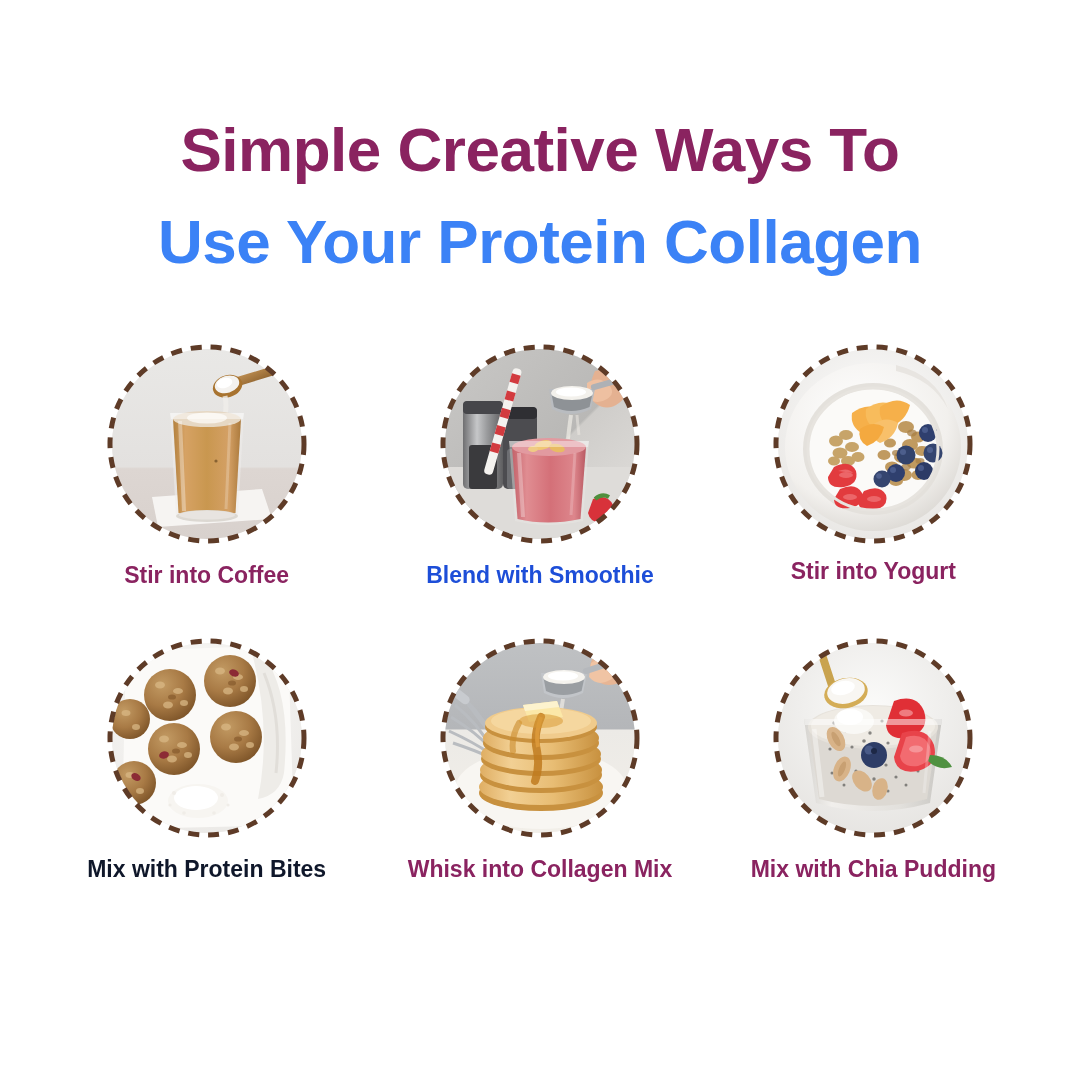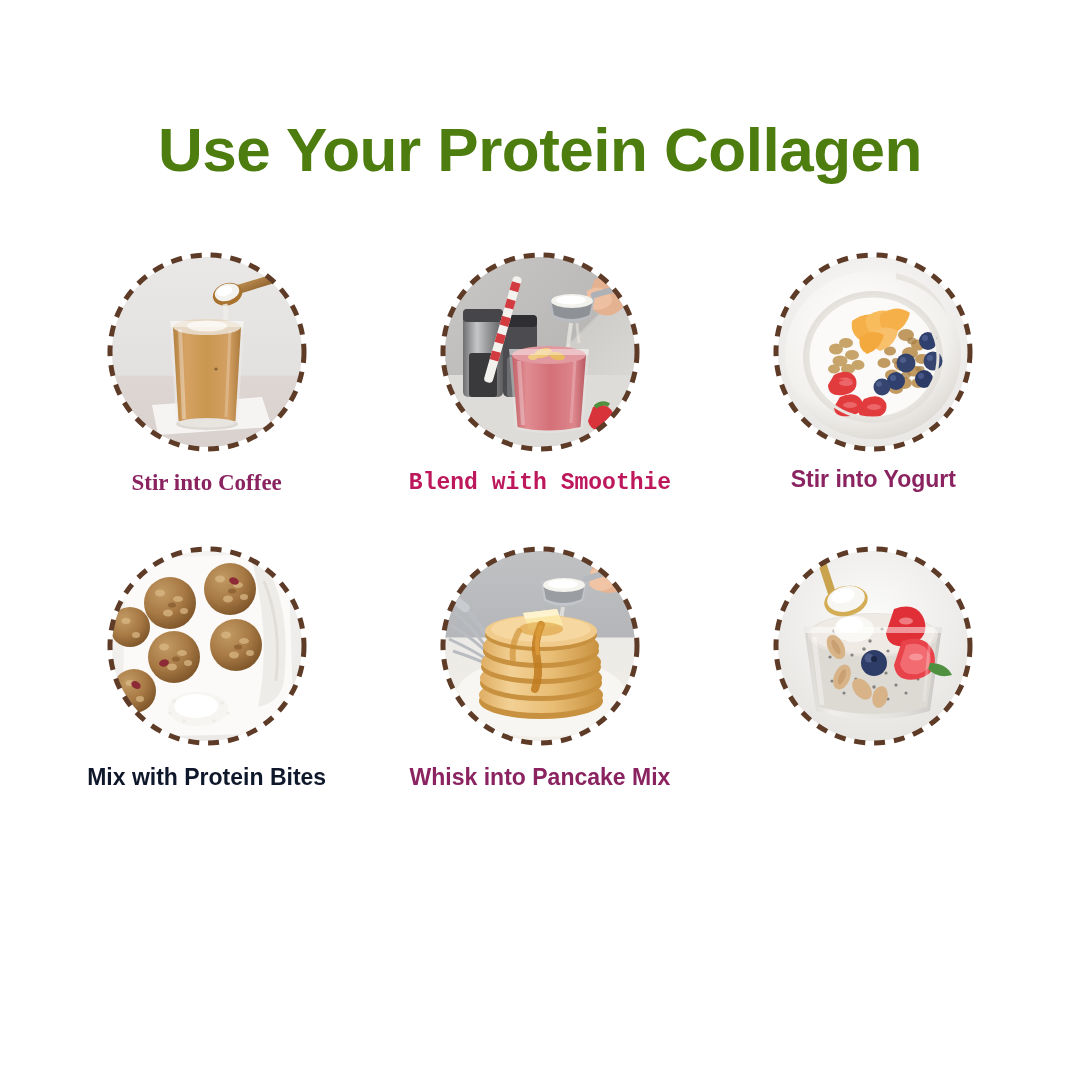--- a/index.html
+++ b/index.html
@@ -103,21 +103,22 @@
     text-align: center;
     white-space: nowrap;
   }
 </style>
 </head>
 <body>
 
 <div class="poster">
 
   <div class="title-block">
-    <span class="title-line" style="color: #4d7c0f;">Use Your Protein Collagen</span>
+    <span class="title-line" style="color: rgb(138, 35, 96);">Simple Creative Ways To</span>
+    <span class="title-line" style="color: #3b82f6;">Use Your Protein Collagen</span>
   </div>
 
   <div class="grid">
 
     <div class="cell">
       <div class="circle-wrap">
         <div class="photo">
           <svg viewBox="0 0 190 190" xmlns="http://www.w3.org/2000/svg" aria-hidden="true">
             <defs>
               <linearGradient id="bgCoffee" x1="0" y1="0" x2="0" y2="1">
@@ -165,21 +166,21 @@
             <ellipse cx="95" cy="167" rx="31" ry="6" fill="#dcd8d2"></ellipse>
             <ellipse cx="95" cy="166" rx="28" ry="4.5" fill="#eceae6" opacity="0.7"></ellipse>
 
             <circle cx="104" cy="112" r="1.6" fill="#6b4a22" opacity="0.7"></circle>
           </svg>
         </div>
         <svg class="dash-ring" viewBox="0 0 200 200">
           <circle cx="100" cy="100" r="97" stroke="#5E3B27"></circle>
         </svg>
       </div>
-      <div class="caption" style="color: rgb(138, 35, 96); font-family: Liberation Serif, serif;">Stir into Coffee</div>
+      <div class="caption" style="color: rgb(138, 35, 96);">Stir into Coffee</div>
     </div>
 
     <div class="cell">
       <div class="circle-wrap">
         <div class="photo">
           <svg viewBox="0 0 190 190" xmlns="http://www.w3.org/2000/svg" aria-hidden="true">
             <defs>
               <linearGradient id="bgSm" x1="0" y1="0" x2="1" y2="1">
                 <stop offset="0%" stop-color="#c9c8c6"></stop>
                   <stop offset="55%" stop-color="#b9b8b6"></stop>
@@ -244,21 +245,21 @@
             <path d="M64 92 L144 92 L143 98 L65 98 Z" fill="#ffffff" opacity="0.4"></path>
 
             <path d="M148 150 q14 -6 20 6 q5 12 -8 16 q-14 4 -17 -8 Z" fill="#d8323a"></path>
             <path d="M150 150 q7 -6 14 -2" stroke="#4f8f3d" stroke-width="4" fill="none"></path>
           </svg>
         </div>
         <svg class="dash-ring" viewBox="0 0 200 200">
           <circle cx="100" cy="100" r="97" stroke="#5E3B27"></circle>
         </svg>
       </div>
-      <div class="caption" style="color: #be185d; font-family: Liberation Mono, monospace;">Blend with Smoothie</div>
+      <div class="caption" style="color: #1d4ed8;">Blend with Smoothie</div>
     </div>
 
     <div class="cell">
       <div class="circle-wrap">
         <div class="photo">
           <svg viewBox="0 0 190 190" xmlns="http://www.w3.org/2000/svg" aria-hidden="true">
             <defs>
               <radialGradient id="bgYo" cx="50%" cy="40%" r="70%">
                 <stop offset="0%" stop-color="#ffffff"></stop>
                   <stop offset="100%" stop-color="#e6e4e1"></stop>
@@ -501,21 +502,21 @@
             <path d="M96 74 q-8 18 -4 34 q3 16 -2 30" stroke="#c07a1e" stroke-width="8" fill="none" opacity="0.85" stroke-linecap="round"></path>
             <path d="M96 74 q-6 16 -3 30" stroke="#e09c3c" stroke-width="4" fill="none" opacity="0.8"></path>
             <path d="M74 80 q-8 14 -6 28" stroke="#c98a2c" stroke-width="6" fill="none" opacity="0.6" stroke-linecap="round"></path>
             <ellipse cx="96" cy="78" rx="22" ry="7" fill="#d99a34" opacity="0.55"></ellipse>
           </svg>
         </div>
         <svg class="dash-ring" viewBox="0 0 200 200">
           <circle cx="100" cy="100" r="97" stroke="#5E3B27"></circle>
         </svg>
       </div>
-      <div class="caption" style="color: rgb(138, 35, 96);">Whisk into Pancake Mix</div>
+      <div class="caption" style="color: rgb(138, 35, 96);">Whisk into Collagen Mix</div>
     </div>
 
     <div class="cell">
       <div class="circle-wrap">
         <div class="photo">
           <svg viewBox="0 0 190 190" xmlns="http://www.w3.org/2000/svg" aria-hidden="true">
             <defs>
               <radialGradient id="bgCh" cx="50%" cy="35%" r="75%">
                 <stop offset="0%" stop-color="#fbfbfa"></stop>
                   <stop offset="100%" stop-color="#e4e2df"></stop>
@@ -603,16 +604,17 @@
 
             <path d="M36 86 L44 154" stroke="#ffffff" stroke-width="5" opacity="0.4" fill="none"></path>
             <path d="M152 88 L146 150" stroke="#ffffff" stroke-width="3" opacity="0.25" fill="none"></path>
             <path d="M26 76 L164 76 L163 82 L27 82 Z" fill="#ffffff" opacity="0.5"></path>
           </svg>
         </div>
         <svg class="dash-ring" viewBox="0 0 200 200">
           <circle cx="100" cy="100" r="97" stroke="#5E3B27"></circle>
         </svg>
       </div>
+      <div class="caption" style="color: rgb(138, 35, 96);">Mix with Chia Pudding</div>
     </div>
 
   </div>
 </div>
 
 </body></html>

